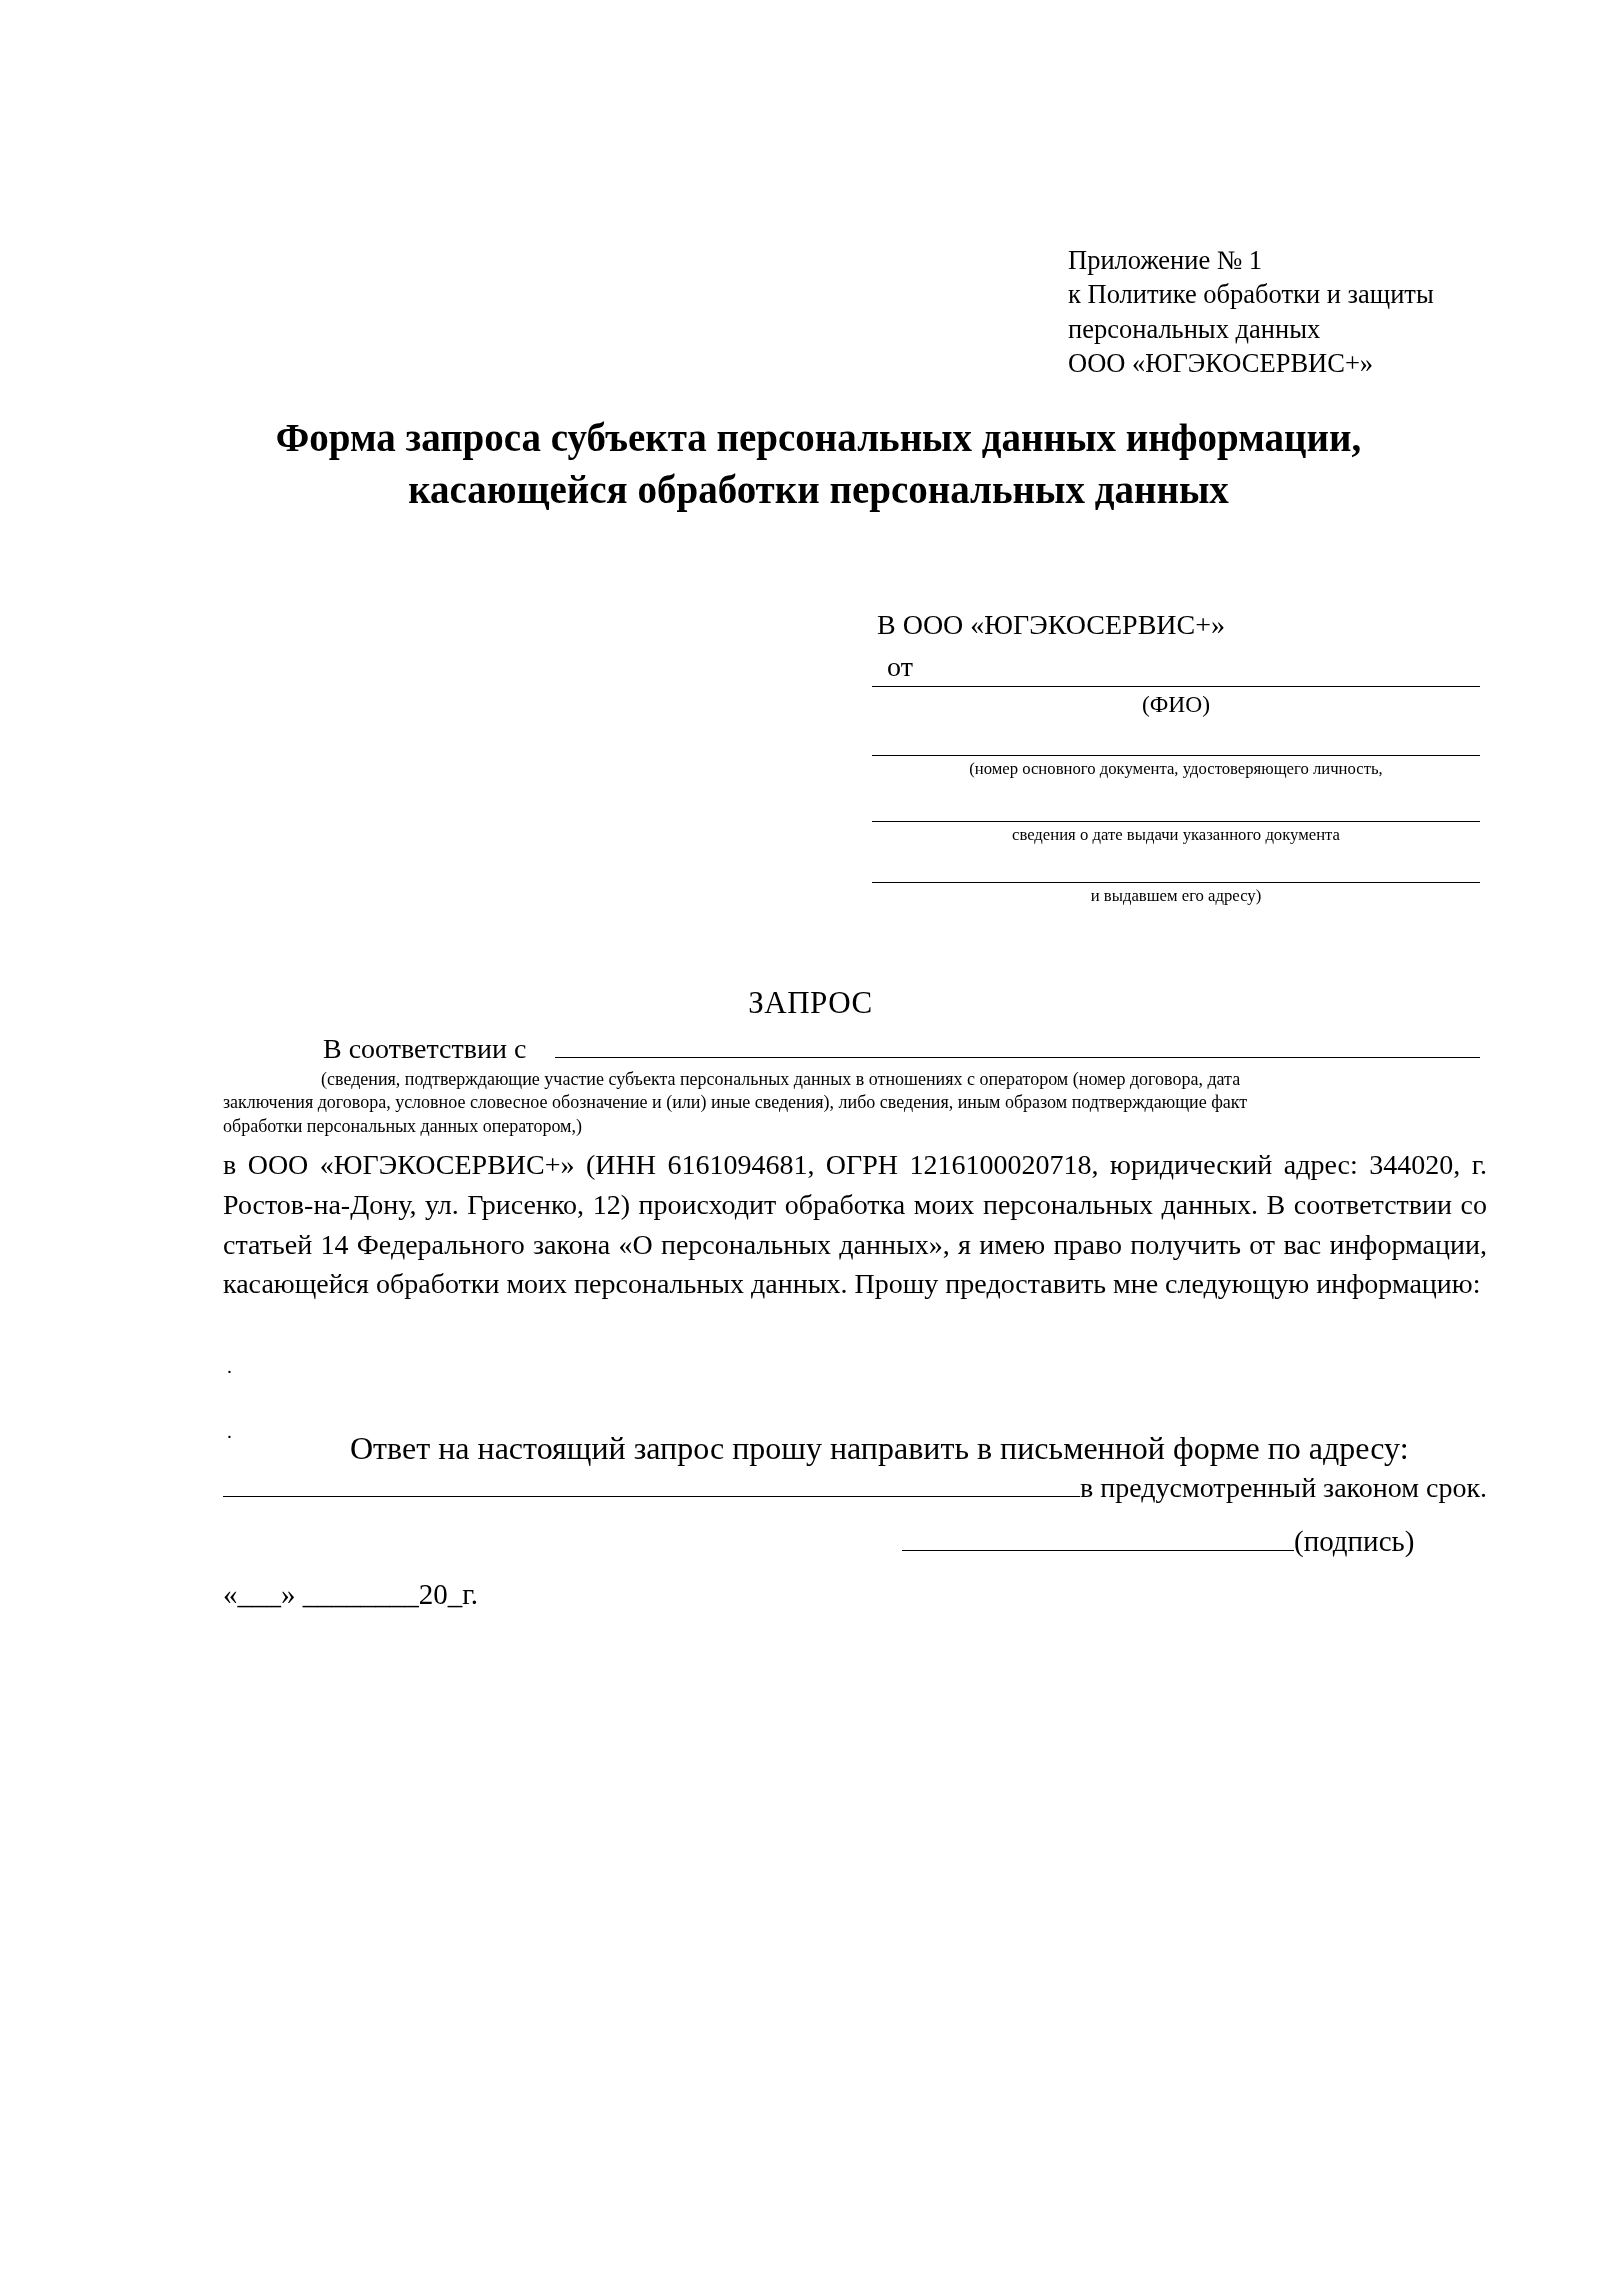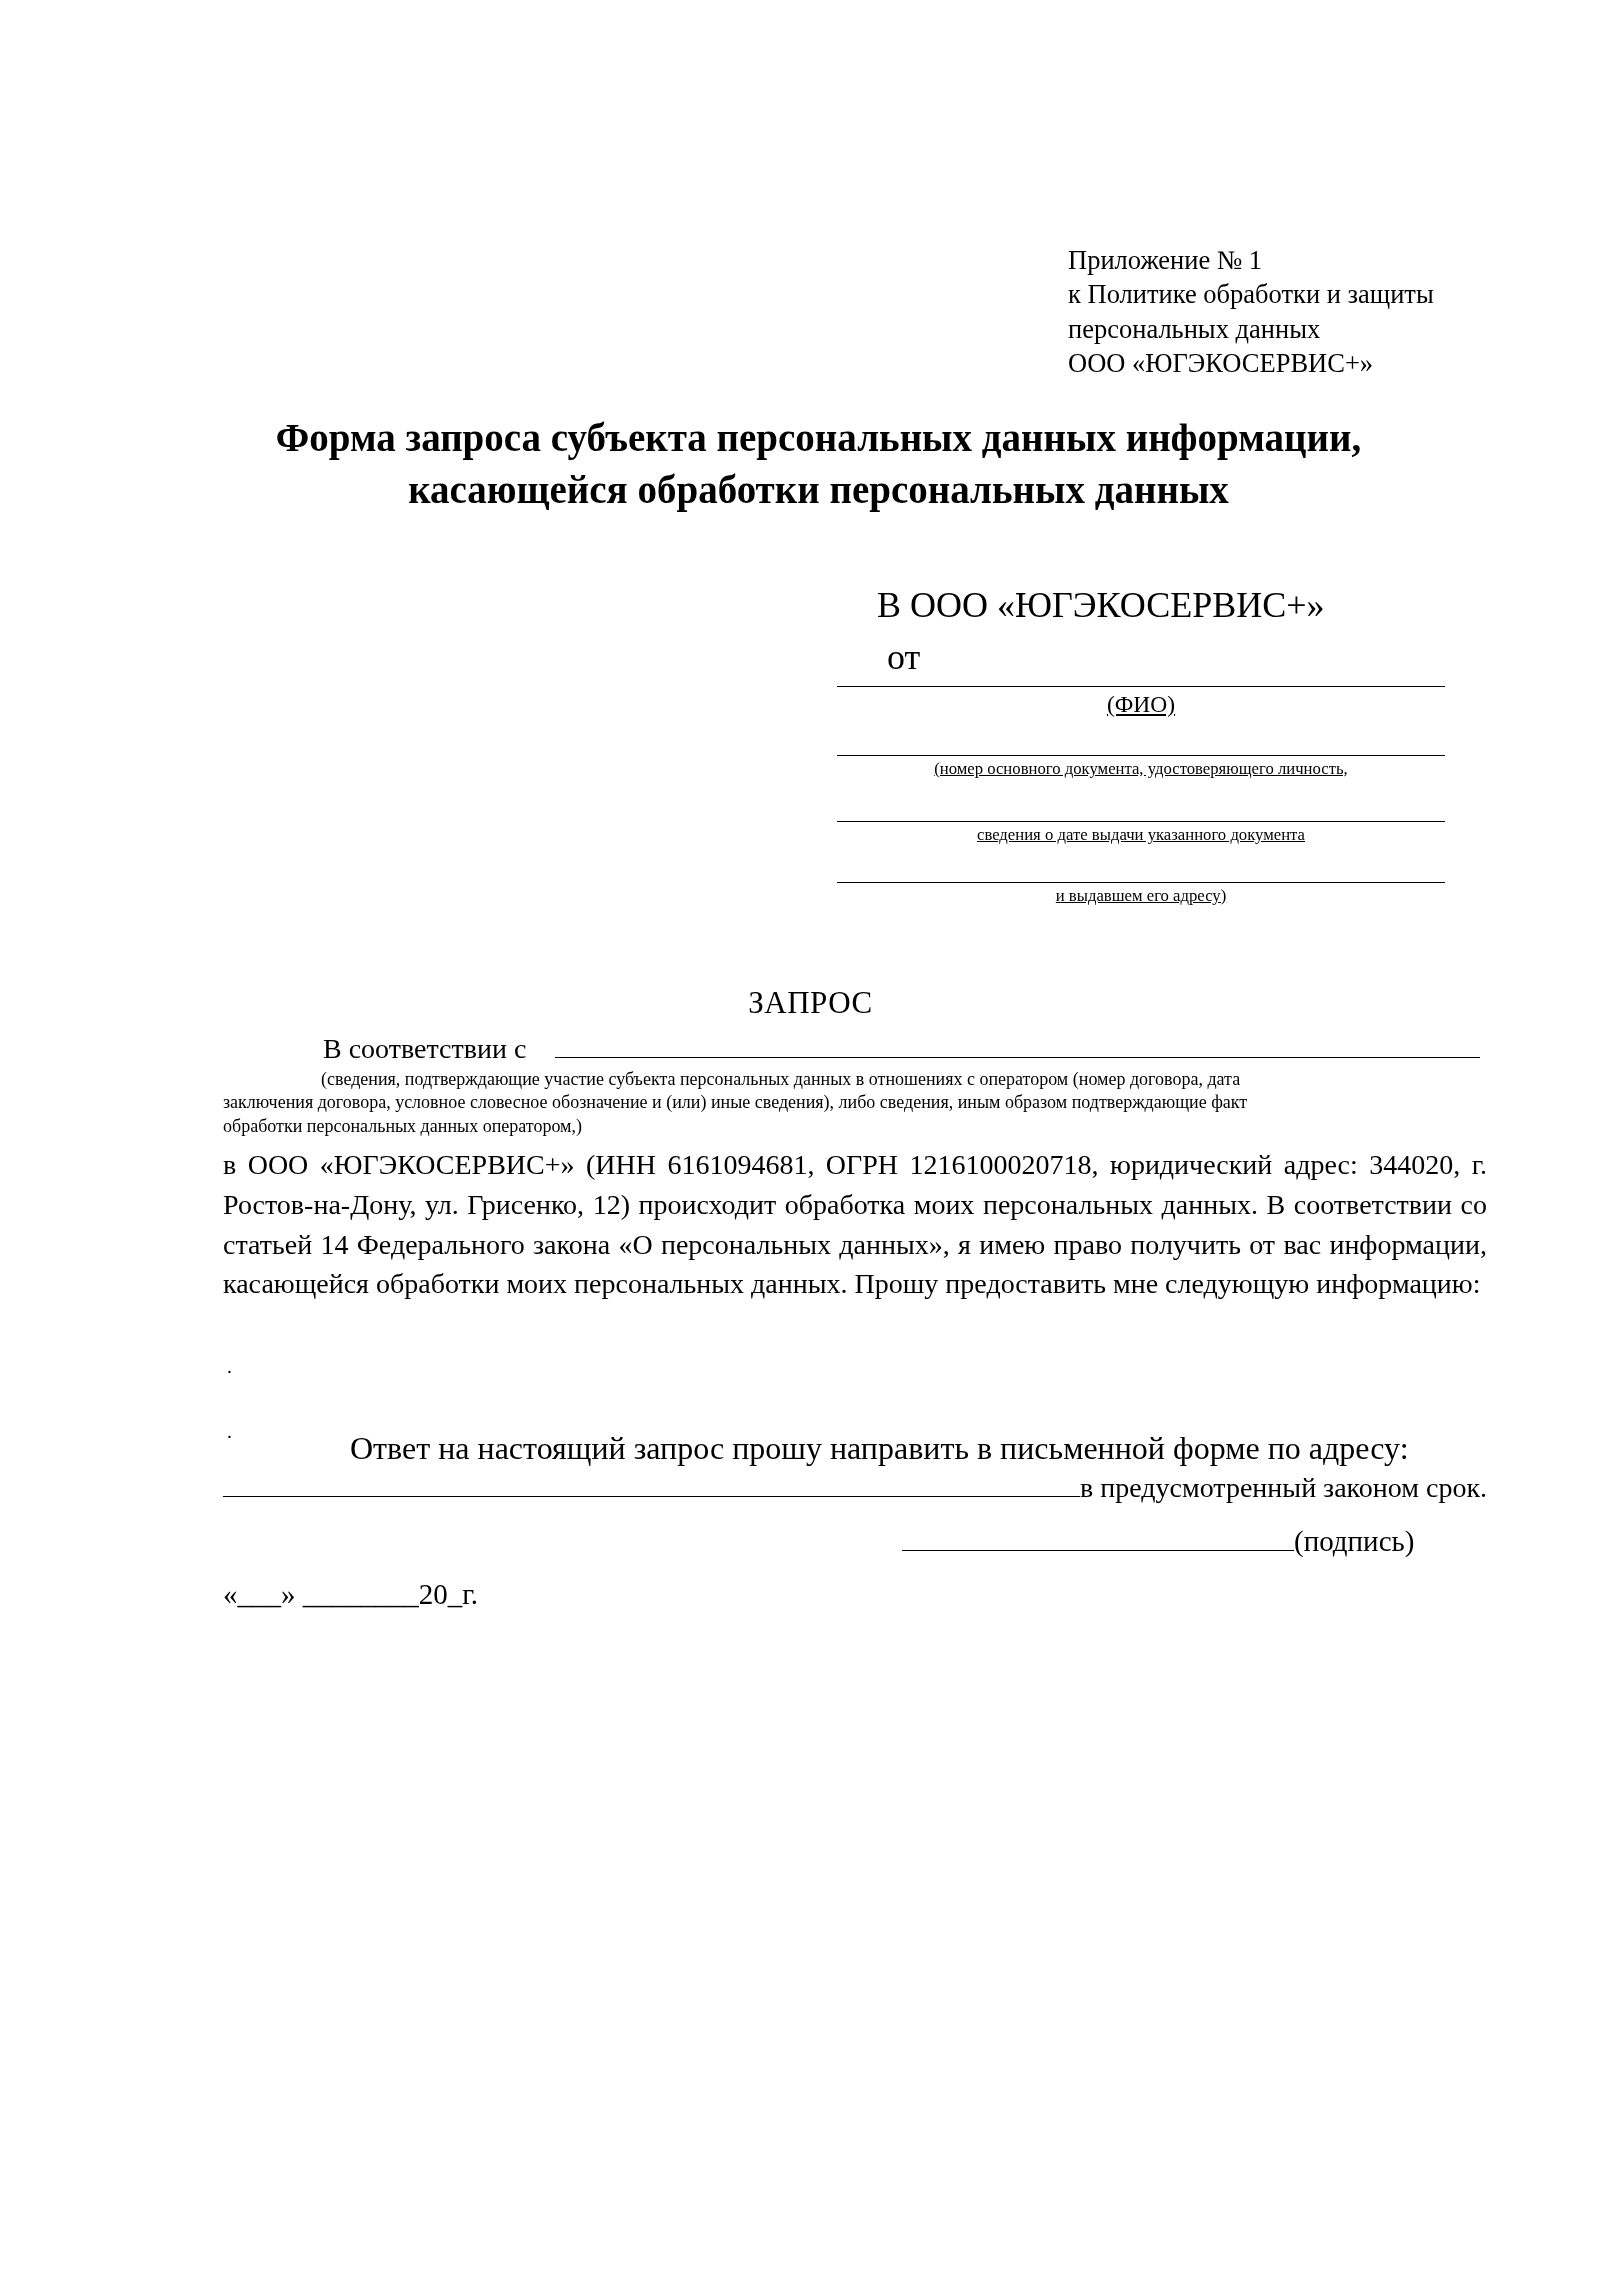--- a/index.html
+++ b/index.html
@@ -46,32 +46,31 @@
     text-align: center;
     font-weight: bold;
     font-size: 39px;
     line-height: 1.34;
   }
 
   
   .addressee {
     position: absolute;
     left: 877px;
-    top: 584px;
+    top: 609px;
     width: 608px;
-    font-size: 36px;
+    font-size: 28px;
   }
   .addressee .to-line { margin: 0 0 7.8px 0; }
   .addressee .from-line { margin: 10px; }
 
   .fill-block {
     position: absolute;
-    left: 837px;
+    left: 872px;
     width: 608px;
-    text-decoration: underline;
   }
   .rule {
     border-bottom: 1.5px solid #000;
     height: 0;
     width: 100%;
   }
   .rule-caption {
     text-align: center;
     font-size: 16.7px;
     line-height: 1.25;

